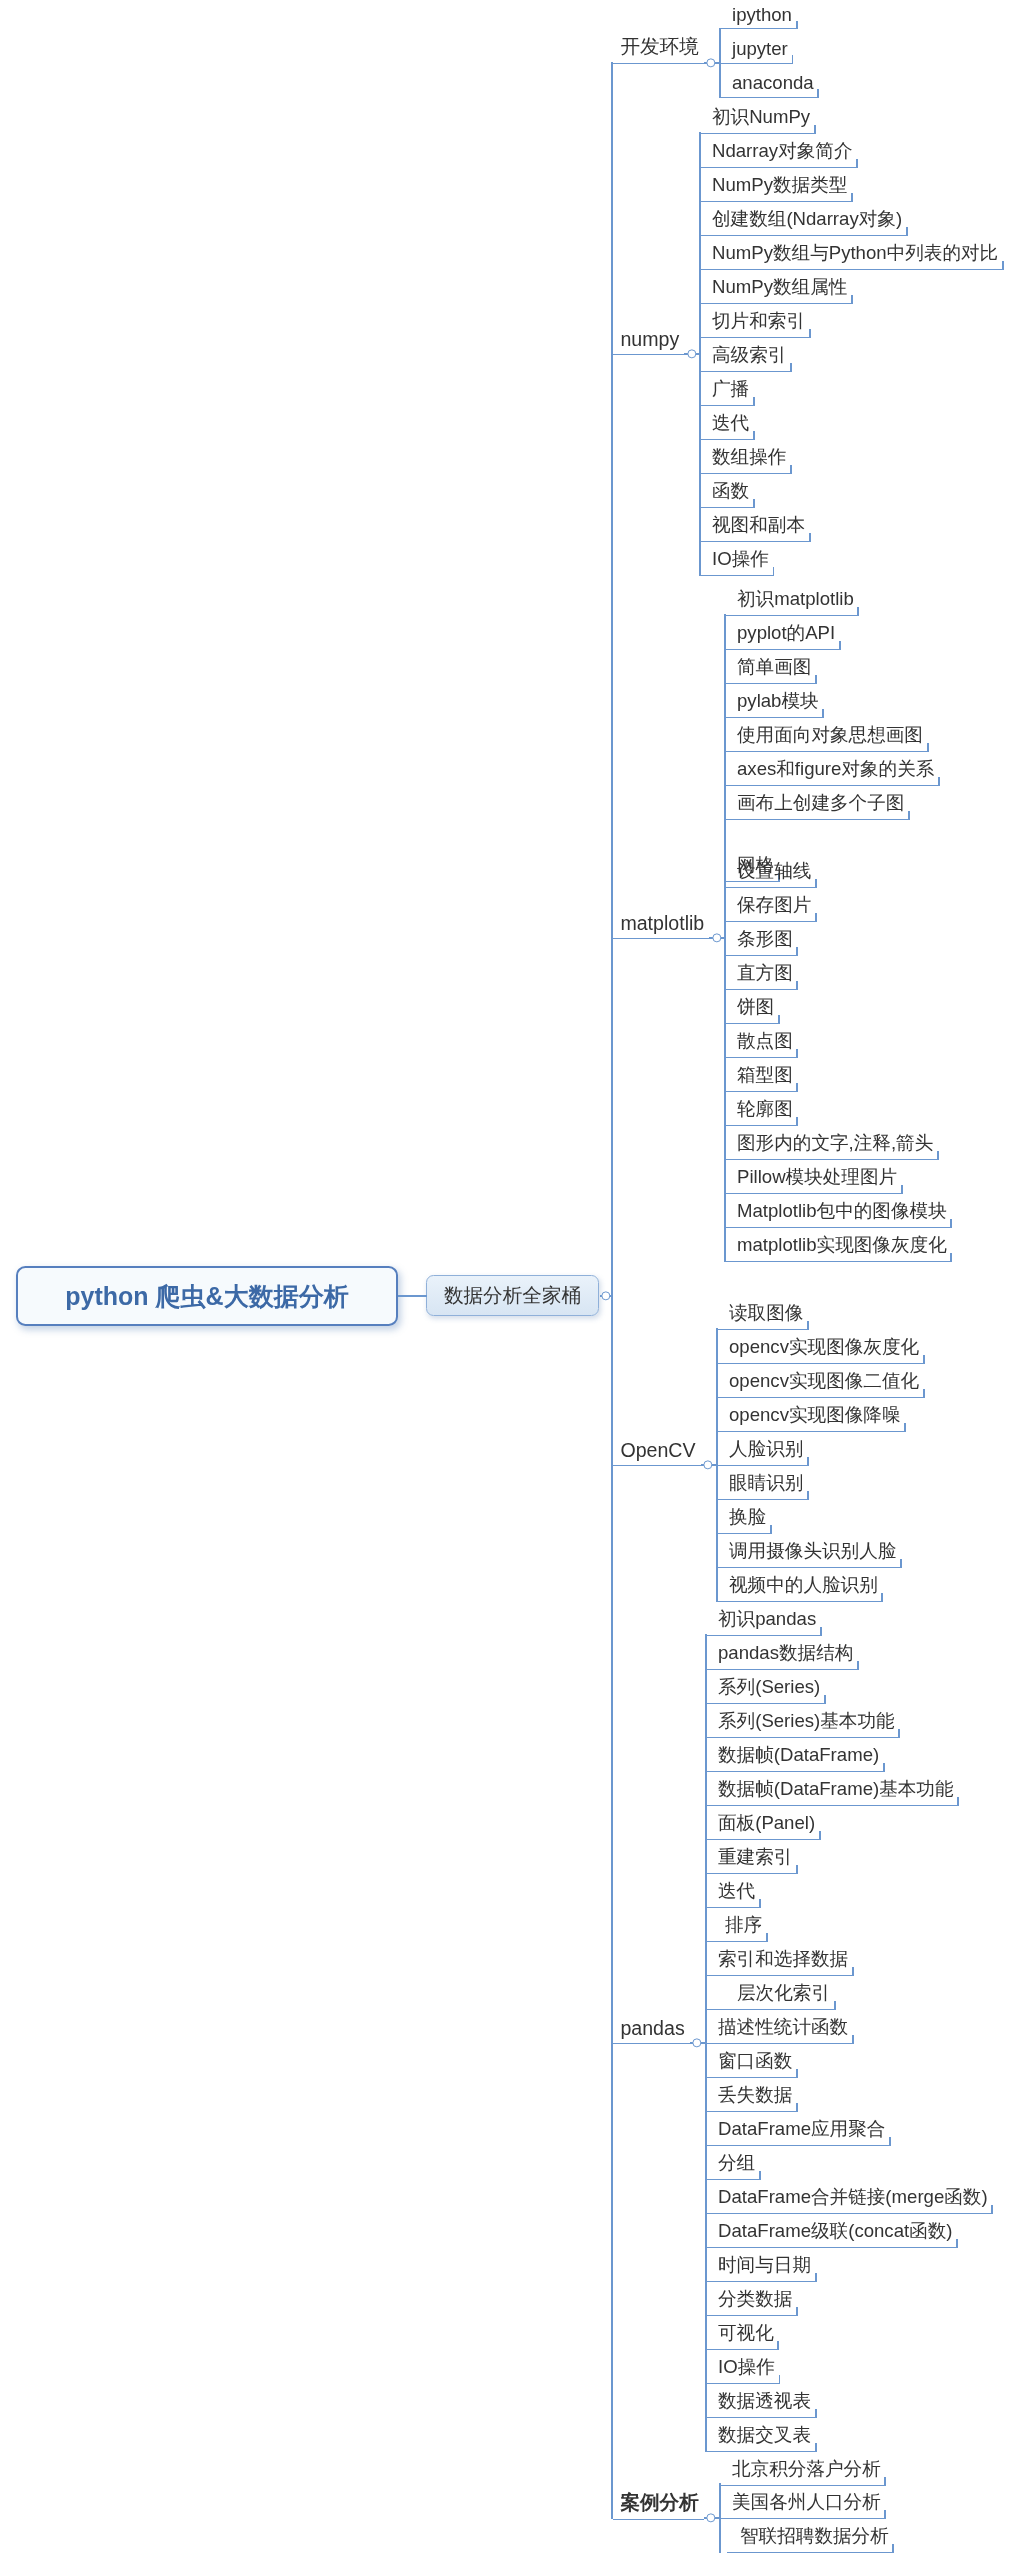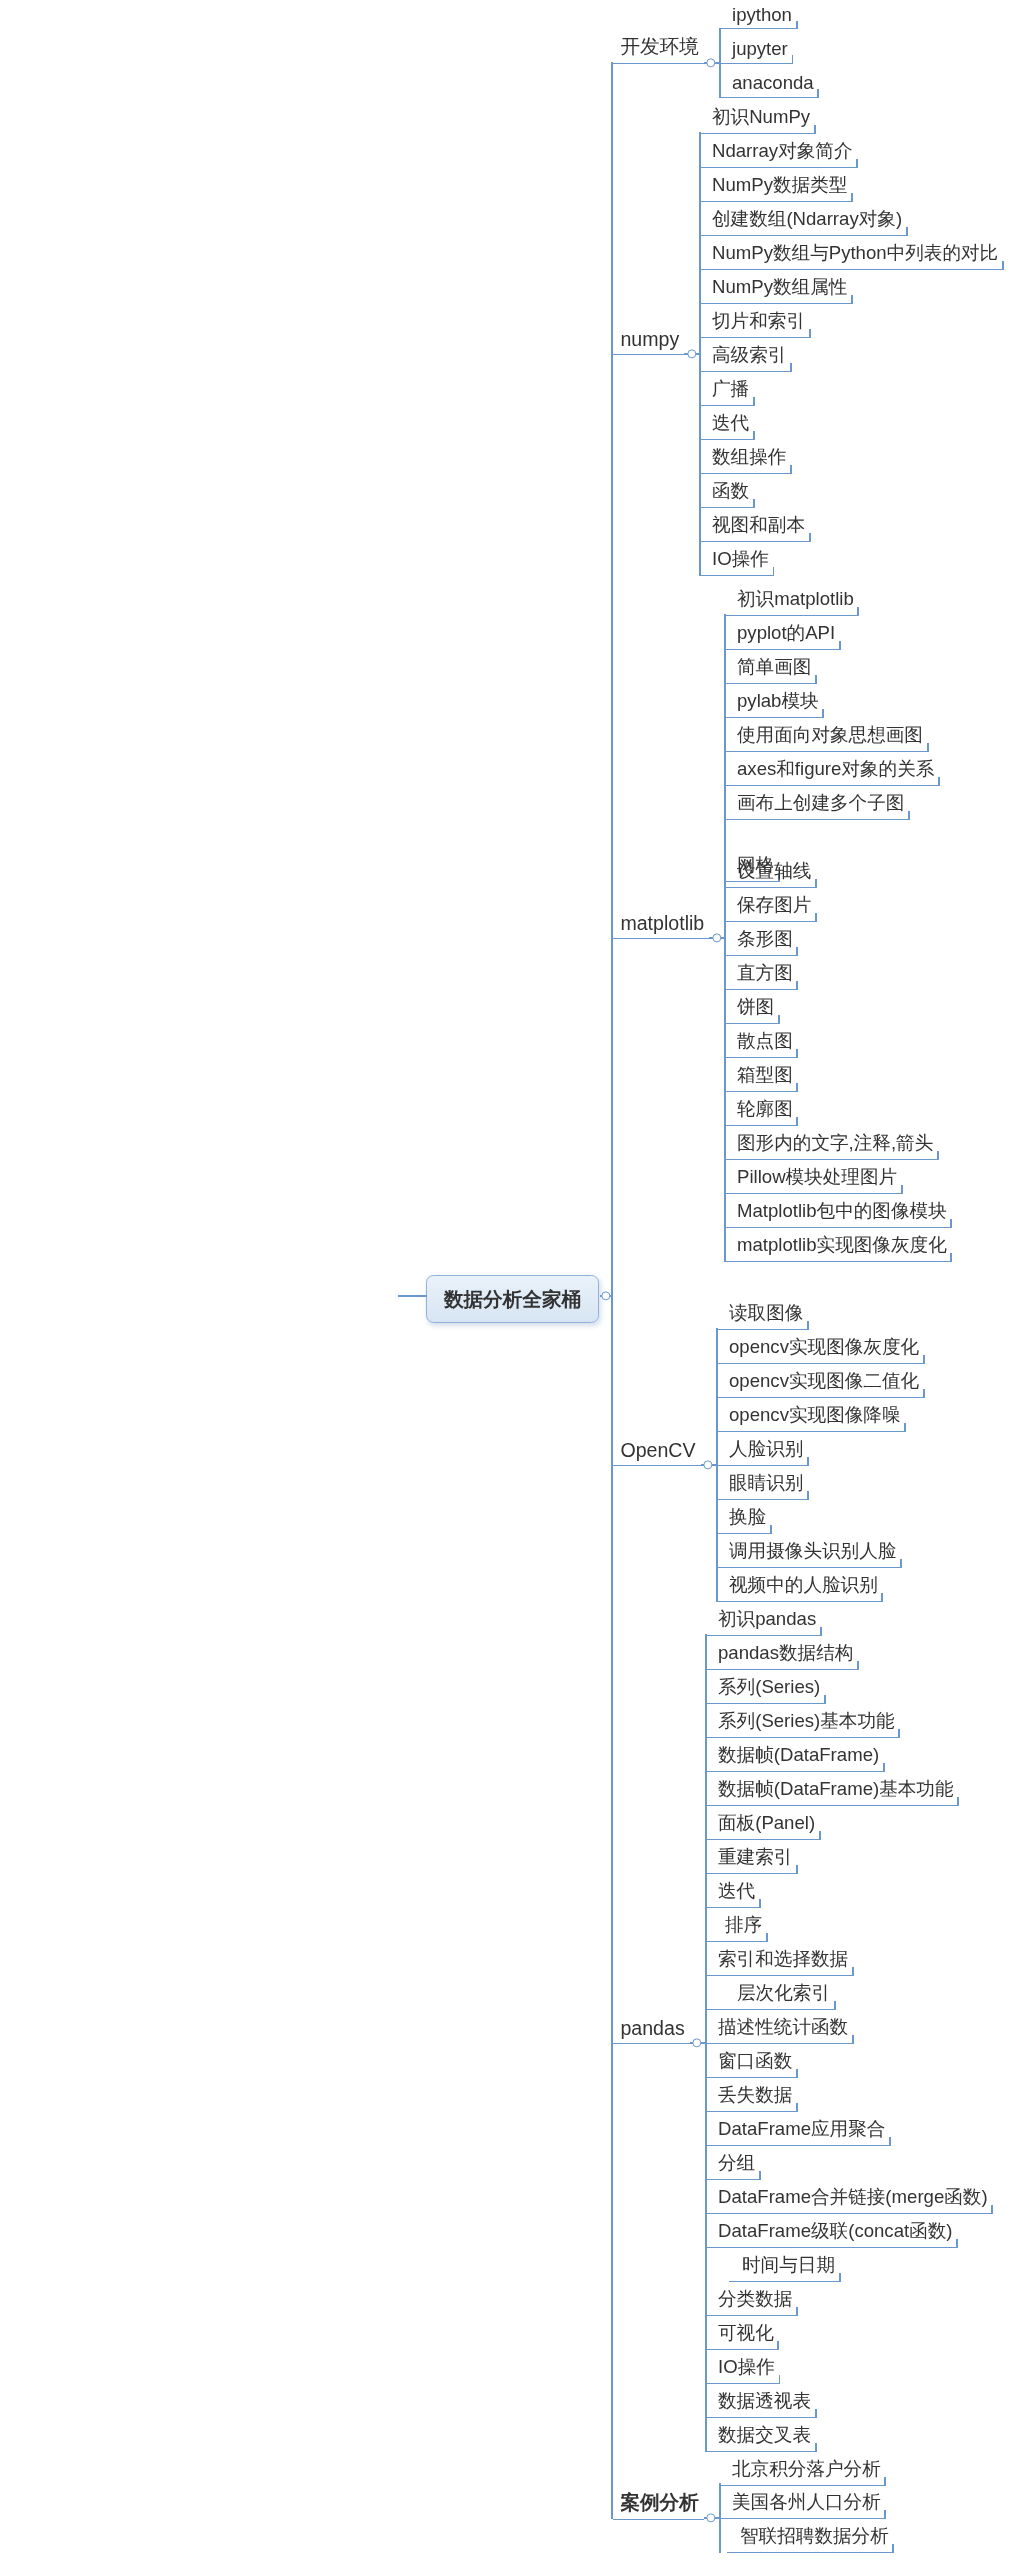--- a/index.html
+++ b/index.html
@@ -87,21 +87,22 @@
     border: 1.9px solid var(--line, #6b97cf);
     border-radius: 50%;
     background: #ffffff;
     transform: translate(-50%, -50%);
   }
 </style>
 </head>
 <body>
 
 <div id="canvas">
-  <div id="hubNode" class="hub-node" style="left: 426px; top: 1275px; width: 173px; height: 48px; font-weight: bold;">数据分析全家桶</div>
+  <div id="rootNode" class="root-node" style="left: 16px; top: 1266px; width: 382px; height: 60px;">python 爬虫&amp;大数据分析</div>
+  <div id="hubNode" class="hub-node" style="left: 426px; top: 1275px; width: 173px; height: 41px;">数据分析全家桶</div>
 <div class="branch-label" style="left: 613px; top: 31px;">开发环境</div>
     <div class="leaf" style="left: 719px; top: 2.8px;">ipython</div>
     <div class="leaf" style="left: 719px; top: 37px;">jupyter</div>
     <div class="leaf" style="left: 719px; top: 71px;">anaconda</div>
     <div class="branch-label" style="left: 613px; top: 326px;">numpy</div>
     <div class="leaf" style="left: 699px; top: 103px;">初识NumPy</div>
     <div class="leaf" style="left: 699px; top: 137px;">Ndarray对象简介</div>
     <div class="leaf" style="left: 699px; top: 171px;">NumPy数据类型</div>
     <div class="leaf" style="left: 699px; top: 205px;">创建数组(Ndarray对象)</div>
     <div class="leaf" style="left: 699px; top: 239px;">NumPy数组与Python中列表的对比</div>
@@ -158,21 +159,21 @@
     <div class="leaf" style="left: 705px; top: 1911px; padding-left: 20px;">排序</div>
     <div class="leaf" style="left: 705px; top: 1945px;">索引和选择数据</div>
     <div class="leaf" style="left: 705px; top: 1979px; padding-left: 32px;">层次化索引</div>
     <div class="leaf" style="left: 705px; top: 2013px;">描述性统计函数</div>
     <div class="leaf" style="left: 705px; top: 2047px;">窗口函数</div>
     <div class="leaf" style="left: 705px; top: 2081px;">丢失数据</div>
     <div class="leaf" style="left: 705px; top: 2115px;">DataFrame应用聚合</div>
     <div class="leaf" style="left: 705px; top: 2149px;">分组</div>
     <div class="leaf" style="left: 705px; top: 2183px;">DataFrame合并链接(merge函数)</div>
     <div class="leaf" style="left: 705px; top: 2217px;">DataFrame级联(concat函数)</div>
-    <div class="leaf" style="left: 705px; top: 2251px; margin-left: 24px;">时间与日期</div>
+    <div class="leaf" style="left: 705px; top: 2251px;">时间与日期</div>
     <div class="leaf" style="left: 705px; top: 2285px;">分类数据</div>
     <div class="leaf" style="left: 705px; top: 2319px;">可视化</div>
     <div class="leaf" style="left: 705px; top: 2353px;">IO操作</div>
     <div class="leaf" style="left: 705px; top: 2387px;">数据透视表</div>
     <div class="leaf" style="left: 705px; top: 2421px;">数据交叉表</div>
     <div class="branch-label" style="left: 613px; top: 2487px; font-weight: bold;">案例分析</div>
     <div class="leaf" style="left: 719px; top: 2455px;">北京积分落户分析</div>
     <div class="leaf" style="left: 719px; top: 2488px;">美国各州人口分析</div>
     <div class="leaf" style="left: 719px; top: 2522px; margin-left: 8px;">智联招聘数据分析</div>
     <div class="hline" style="left: 704px; top: 62px; width: 15px;"></div>

